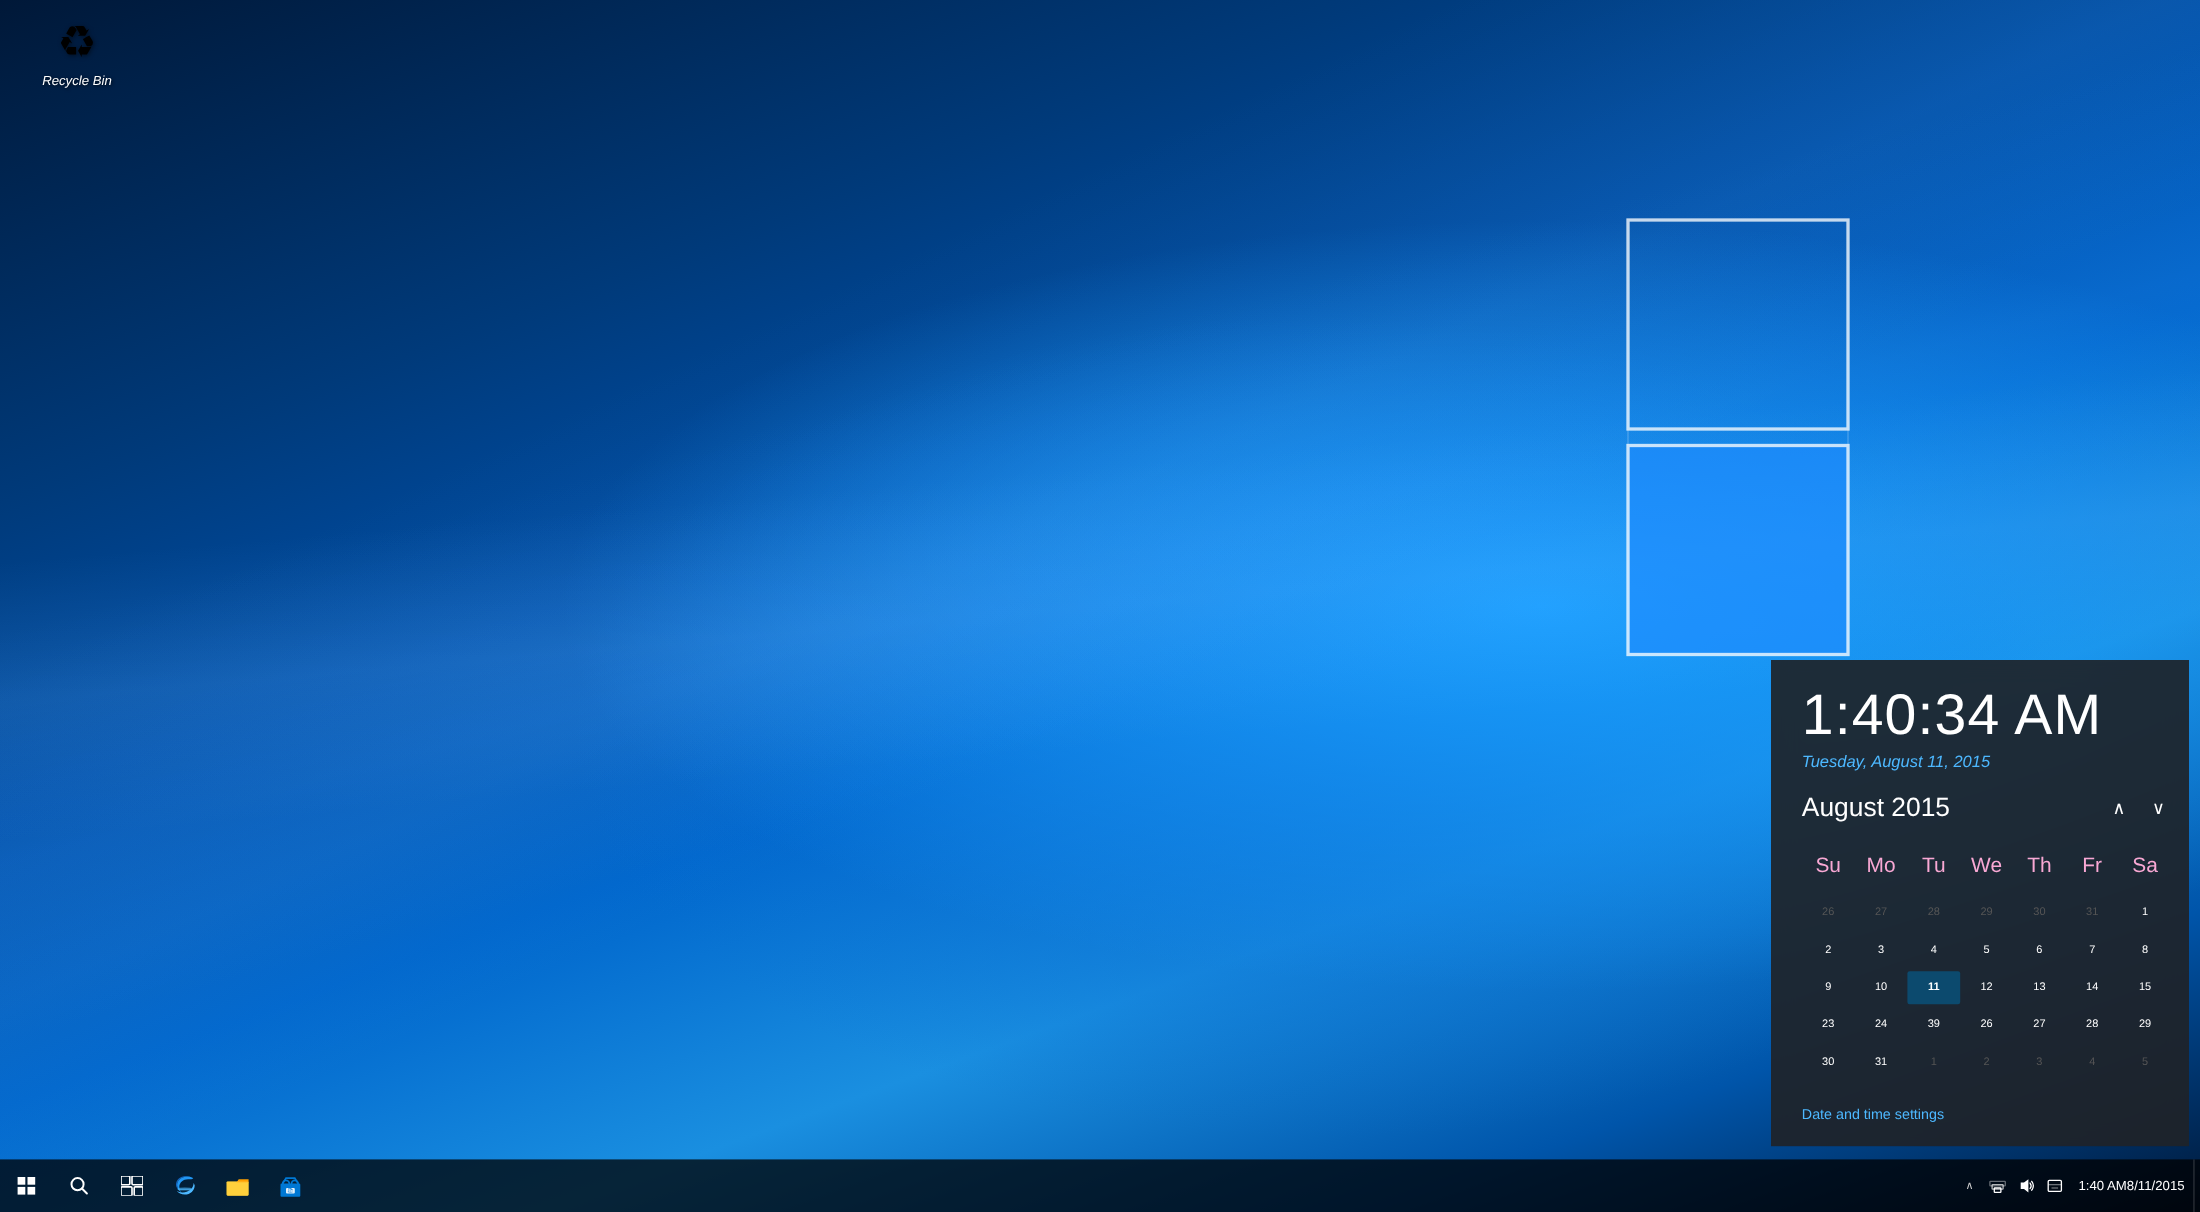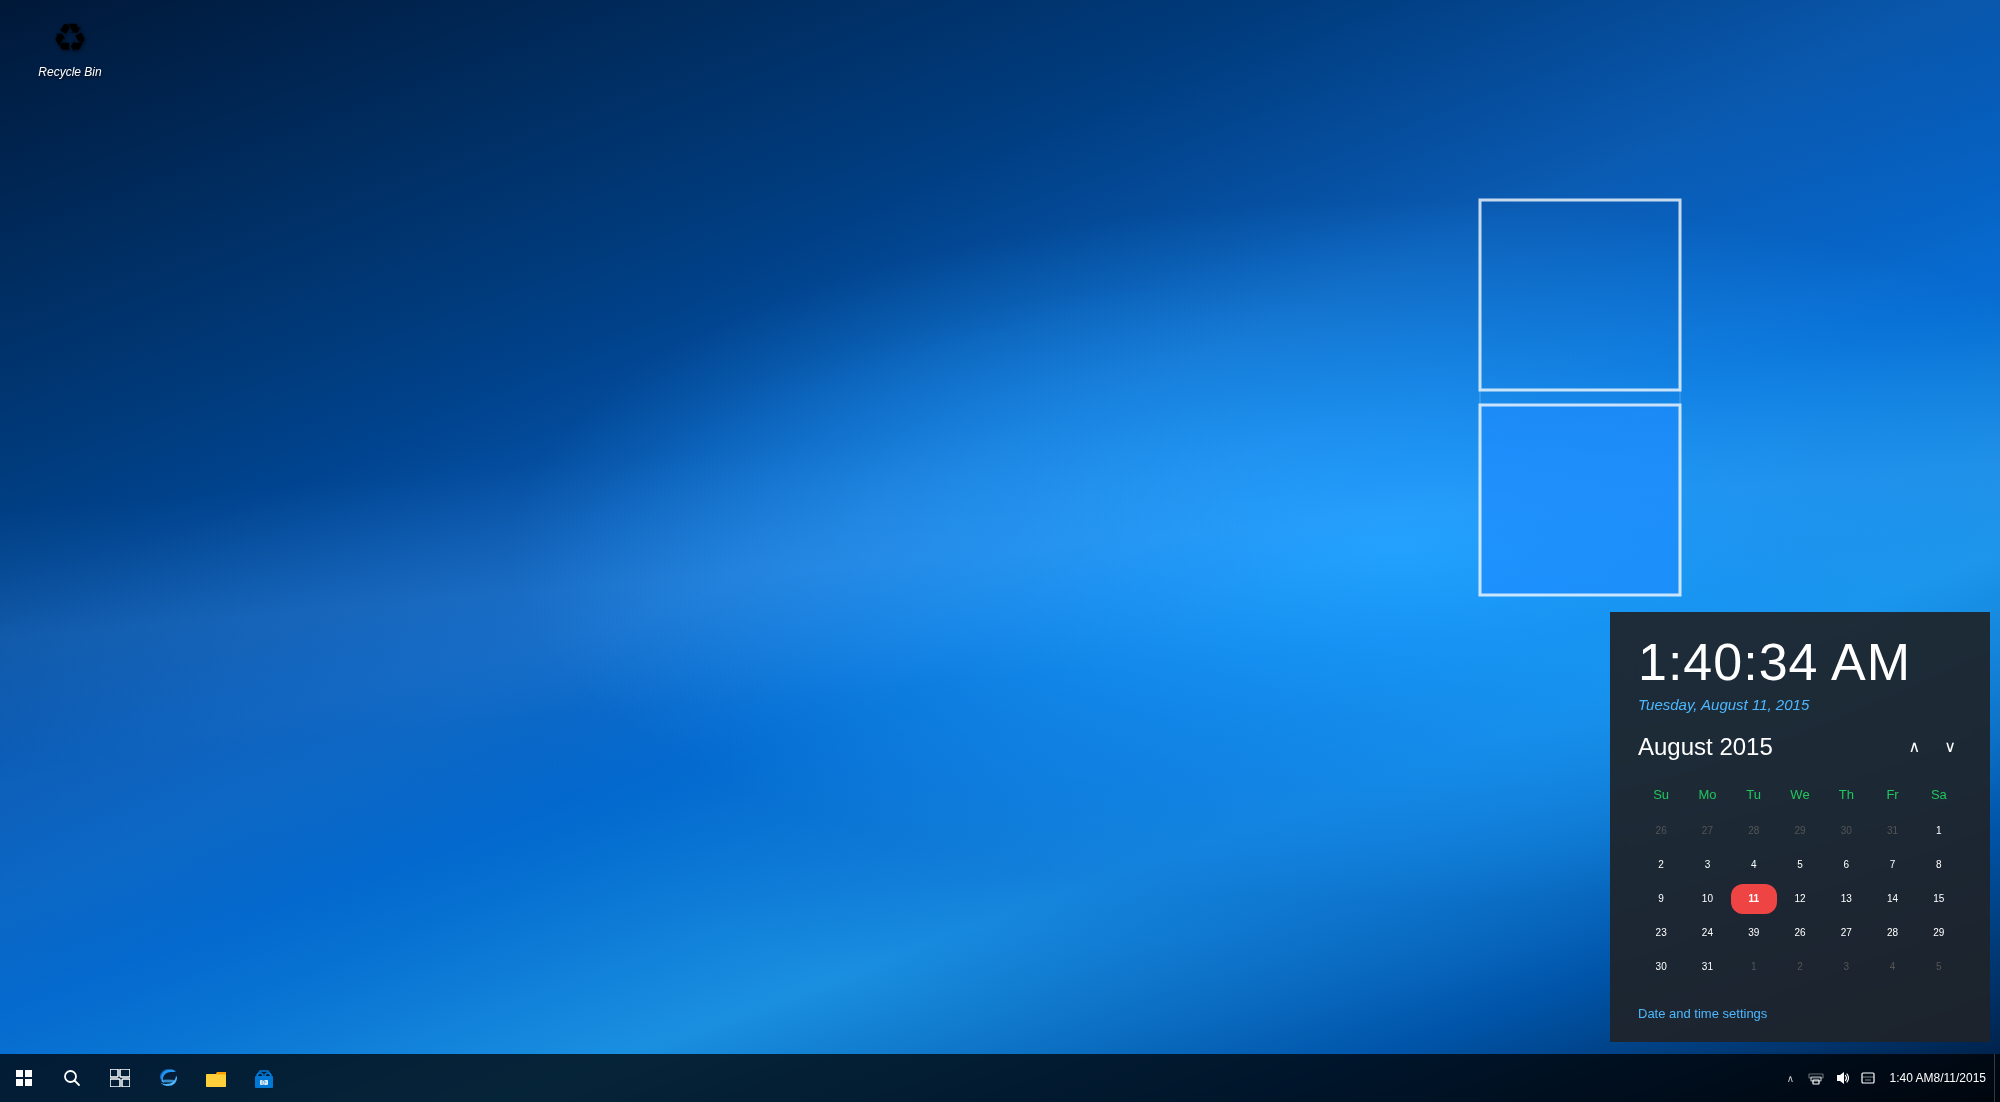--- a/index.html
+++ b/index.html
@@ -59,21 +59,21 @@
     }
 
     
     #clock-flyout {
       position: absolute;
       right: 10px;
       bottom: 60px;
       width: 380px;
       background: rgba(30, 35, 40, 0.92);
       backdrop-filter: blur(10px);
-      padding: 24px 28px 20px 28px;
+      padding: 24px 16px 20px 28px;
       color: #fff;
     }
 
     #clock-time {
       font-size: 52px;
       font-weight: 200;
       letter-spacing: 1px;
       line-height: 1;
       margin-bottom: 8px;
     }
@@ -125,34 +125,34 @@
     .cal-cell {
       text-align: center;
       padding: 6px 0;
       font-size: 10px;
       border-radius: 2px;
       cursor: pointer;
       line-height: 1.8;
     }
 
     .cal-header-cell {
-      color: #22c55e;
-      font-size: 13px;
+      color: #f9a8d4;
+      font-size: 19px;
       font-weight: 400;
       cursor: default;
     }
 
     .cal-other-month {
       color: #555;
     }
 
     .cal-today {
-      background: #ef4444;
-      color: #fff;
-      border-radius: 12px;
+      background: #0c4a6e;
+      color: #fff;
+      border-radius: 2px;
       font-weight: 600;
     }
 
     .cal-normal {
       color: #fff;
     }
 
     #datetime-settings-link {
       color: #4db8ff;
       font-size: 13px;

